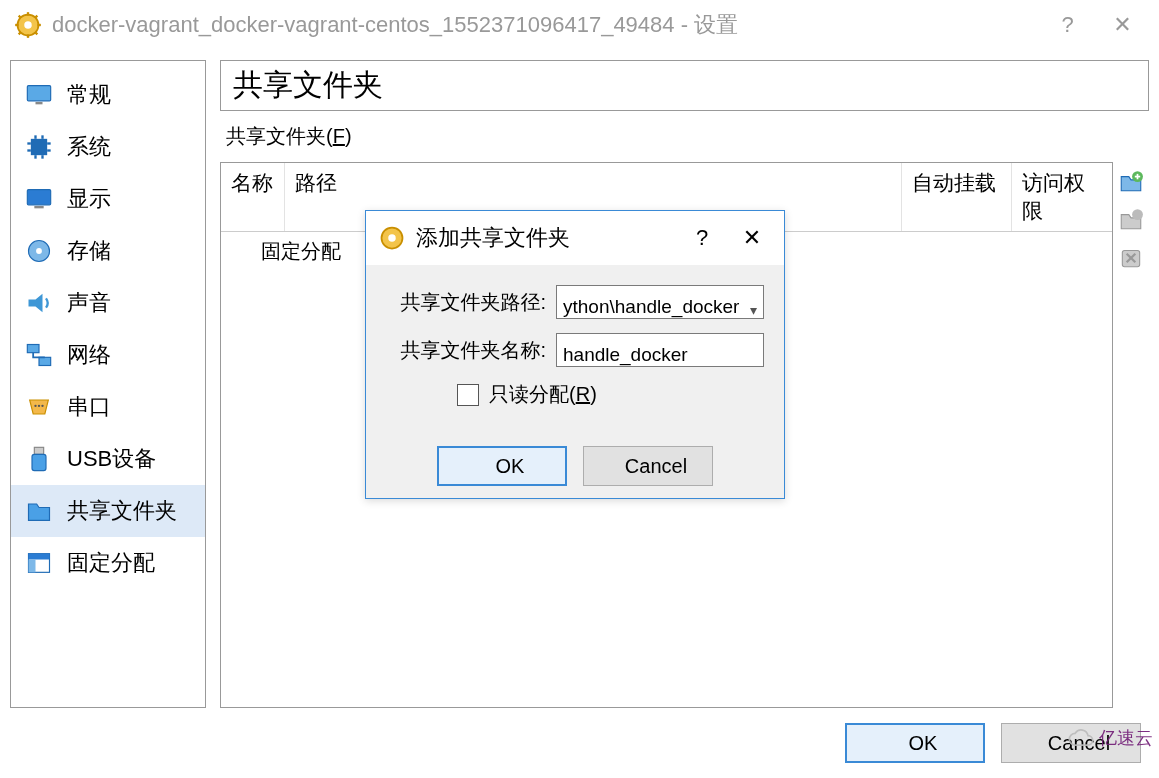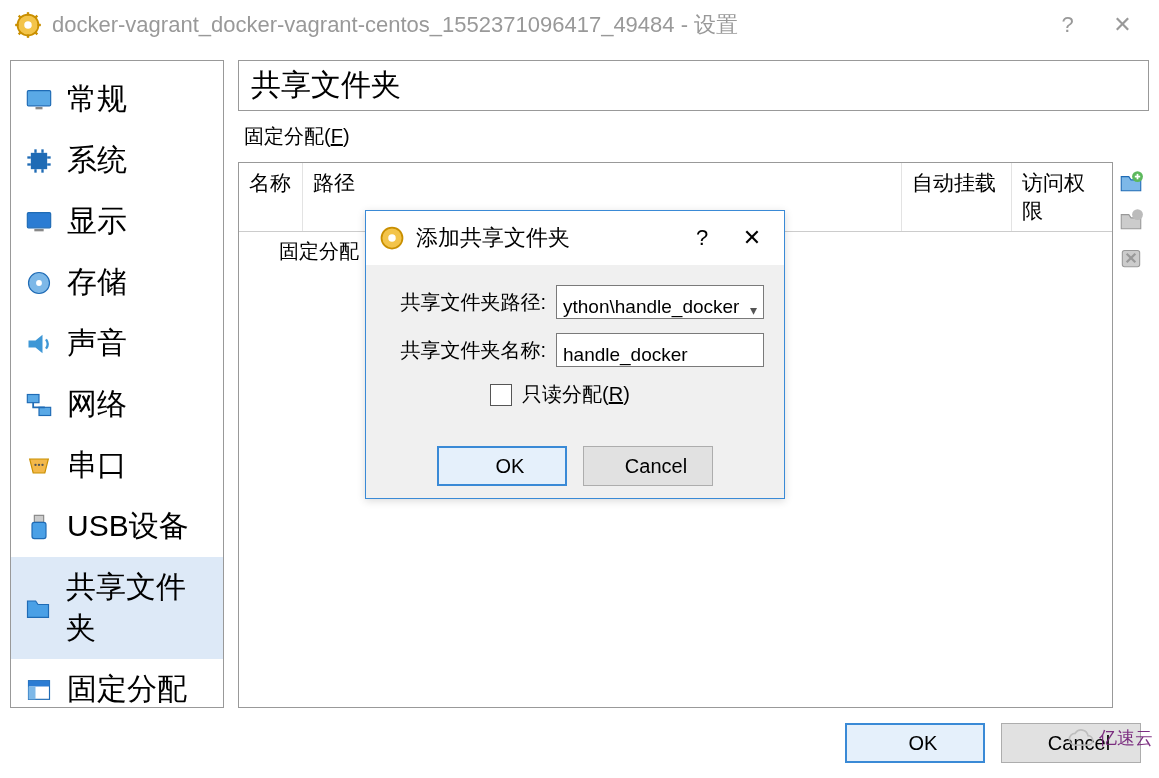--- a/index.html
+++ b/index.html
@@ -29,25 +29,25 @@
     .gear-icon svg { width: 28px; height: 28px; display:block; }
     
     .main {
       display: flex;
       height: calc(100% - 50px - 70px);
       padding: 10px 10px 0 10px;
       gap: 14px;
     }
     
     .sidebar {
-      width: 214px;
+      width: 196px;
       border: 1px solid #999;
       background: #fff;
       padding: 8px 0;
-      font-size: 30px;
+      font-size: 22px;
     }
     .sidebar-item {
       display: flex; align-items: center; gap: 12px;
       padding: 10px 12px;
       cursor: default;
     }
     .sidebar-item.selected { background: #dde9f7; }
     .sidebar-icon {
       width: 32px; height: 32px; display:flex; align-items:center; justify-content:center;
     }
@@ -150,21 +150,21 @@
       border: 1px solid #7a7a7a;
       background: #fff;
       padding: 0 6px;
       font-size: 19px;
       display:flex; align-items:flex-end; justify-content:space-between;
       white-space: nowrap; overflow:hidden;
     }
     .chev { font-size:14px; color:#555; }
     .check-row {
       display:flex; align-items:center; gap: 10px;
-      margin-left: 104px;
+      margin-left: 71px;
       margin-bottom: 10px;
     }
     .checkbox {
       width: 22px; height: 22px;
       border: 1px solid #555;
       background: #fff;
     }
     .modal-footer {
       display:flex; justify-content:center; gap: 16px;
       padding: 12px;
@@ -308,21 +308,21 @@
         </span>
       <span>固定分配</span>
     </div>
   </div>
 
   <div class="right">
     <div class="panel-title-box">
       <span>共享文件夹</span>
     </div>
     <div class="section-label">
-      <span>固定分配(</span><span class="underline">F</span><span>)</span>
+      <span>共享文件夹(</span><span class="underline">F</span><span>)</span>
     </div>
     <div class="folder-area">
       <div class="folder-table">
         <div class="folder-header">
           <div class="fh-cell fh-name">名称</div>
           <div class="fh-cell fh-path">路径</div>
           <div class="fh-cell fh-auto">自动挂载</div>
           <div class="fh-cell fh-access">访问权限</div>
         </div>
         <div class="folder-row">固定分配</div>

